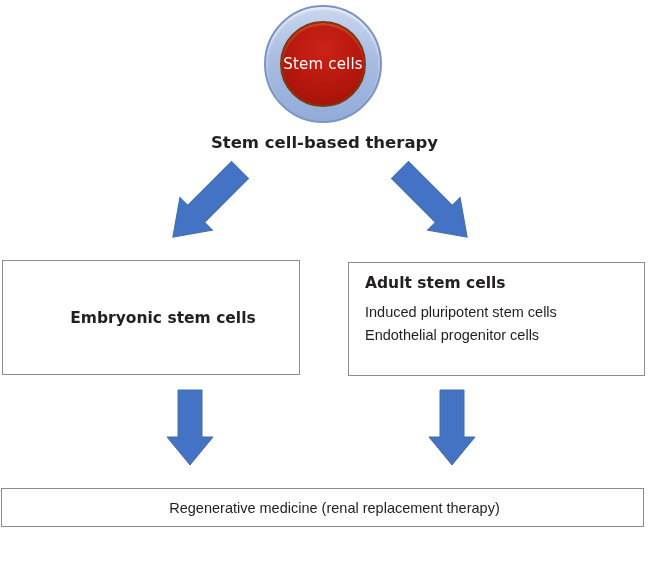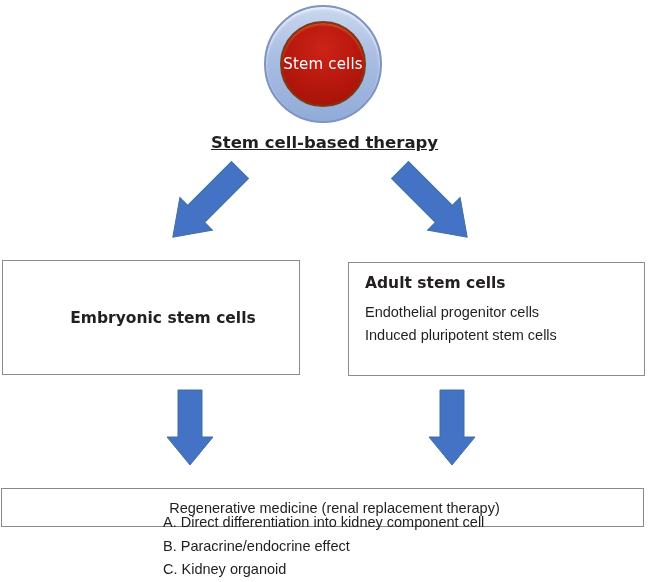--- a/index.html
+++ b/index.html
@@ -32,21 +32,21 @@
   .node-label{
     color:#ffffff;font-size:15px;line-height:1;
     font-family:"DejaVu Sans", sans-serif;
     letter-spacing:0.2px;
   }
   
   .diagram-title{
     position:absolute;left:0;right:0;top:133px;
     text-align:center;
     font-family:"DejaVu Sans", sans-serif;
-    font-weight:bold;font-size:16.5px;color:#231f20;text-decoration:underline;
+    font-weight:bold;font-size:16.5px;color:#231f20;
   }
   
   .arrow-layer{position:absolute;left:0;top:0;width:649px;height:582px;}
   .arrow{fill:#4472C4;stroke:#41719C;stroke-width:1;}
   
   .box{
     position:absolute;background:#ffffff;
     border:1px solid #8c8c8c;box-sizing:border-box;padding-left:24px;
   }
   .box-embryonic{
@@ -97,27 +97,22 @@
     <polygon class="arrow" points="-12,0 12,0 12,47 23,47 0,75 -23,47 -12,47" transform="translate(190,390)"></polygon>
     <polygon class="arrow" points="-12,0 12,0 12,47 23,47 0,75 -23,47 -12,47" transform="translate(452,390)"></polygon>
   </svg>
 
   <div class="box box-embryonic">
     <span class="box-title">Embryonic stem cells</span>
   </div>
 
   <div class="box box-adult">
     <span class="box-title">Adult stem cells</span>
+    <span class="adult-item">Induced pluripotent stem cells</span>
     <span class="adult-item">Endothelial progenitor cells</span>
-    <span class="adult-item">Induced pluripotent stem cells</span>
   </div>
 
   <div class="box-regenerative box">
     <span>Regenerative medicine (renal replacement therapy)</span>
   </div>
 
-  <div class="outcome-list">
-    <span class="outcome-item">A. Direct differentiation into kidney component cell</span>
-    <span class="outcome-item">B. Paracrine/endocrine effect</span>
-    <span class="outcome-item">C. Kidney organoid</span>
-  </div>
 
 </div>
 
 </body></html>

